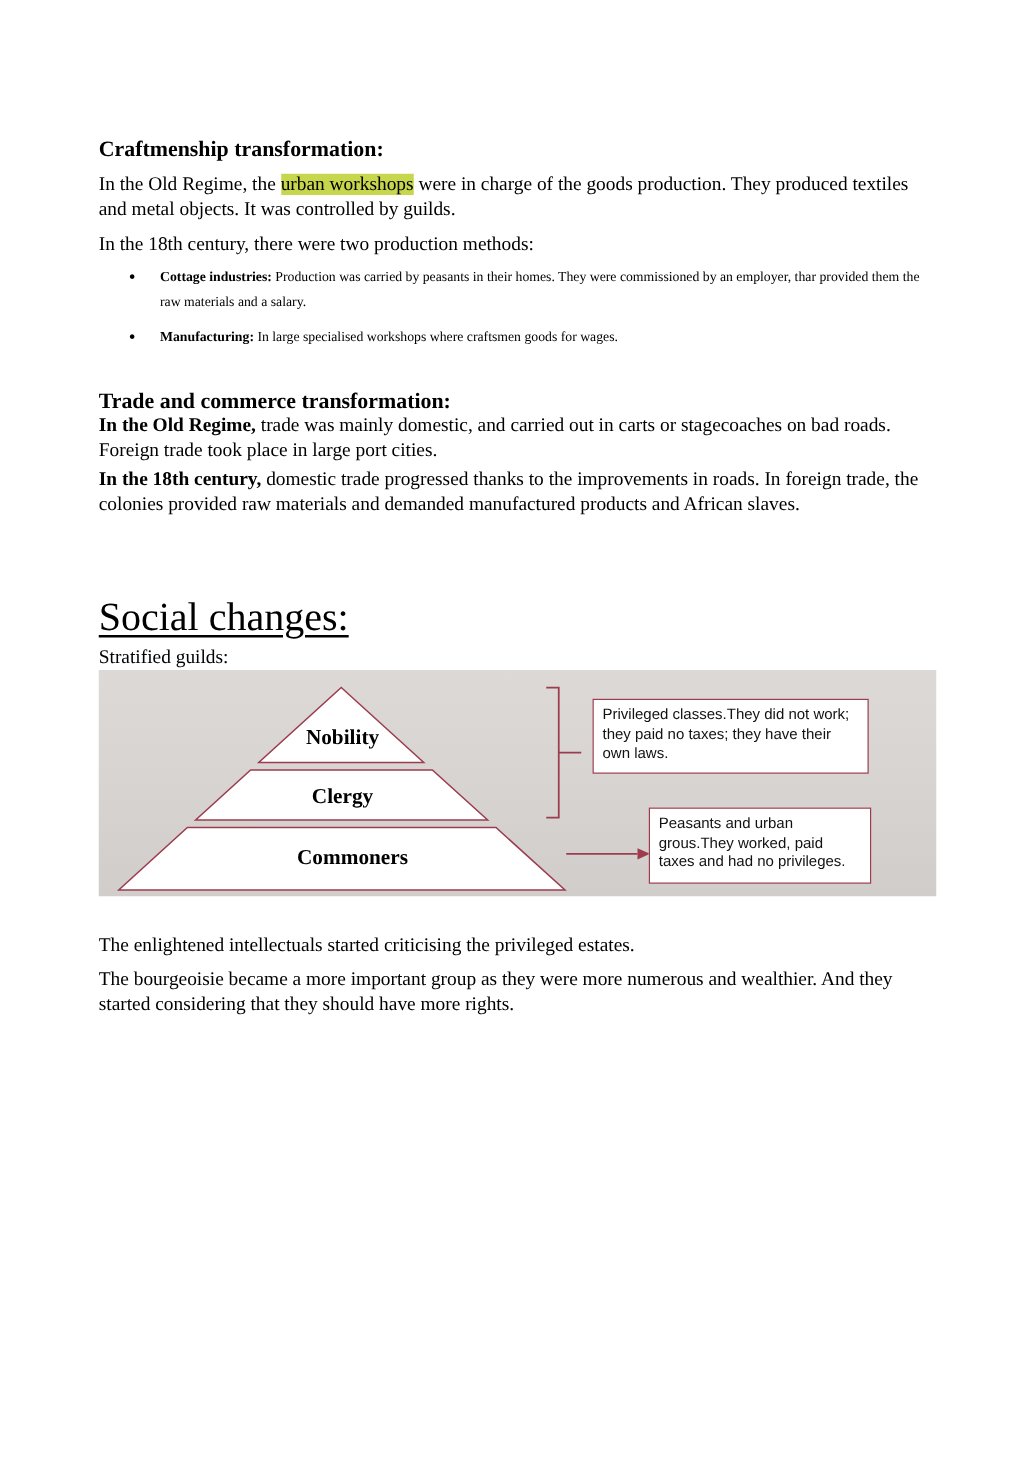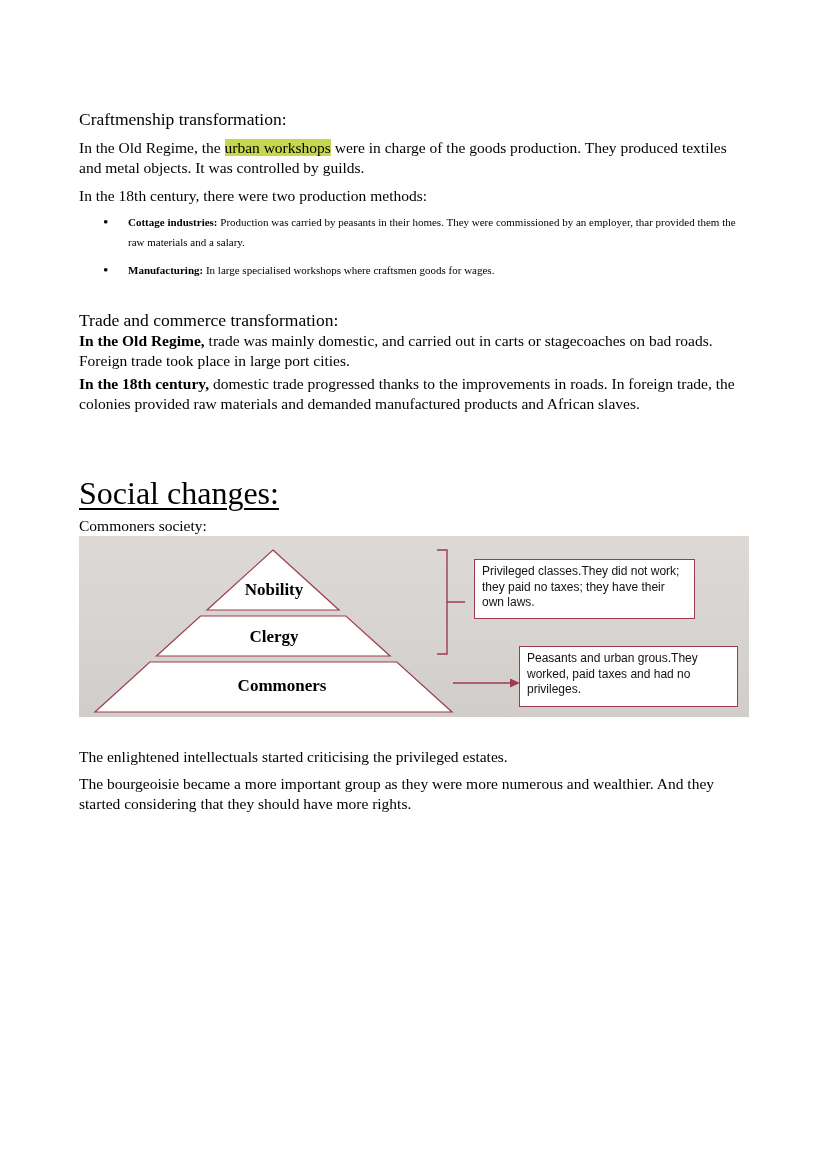--- a/index.html
+++ b/index.html
@@ -3,21 +3,21 @@
 <meta charset="utf-8">
 <style>
   * { box-sizing: border-box; }
   html, body { margin: 0; padding: 0; }
   body {
     width: 828px; height: 1171px; background: #ffffff; overflow: hidden;
     font-family: "Liberation Serif", serif; color: #000;
   }
   .page { width: 828px; height: 1171px; padding: 108px 79px 0 79px; }
 
-  .h-sec { font-size: 17.5px; font-weight: normal; line-height: 22px; margin: 0 0 8px 0; }
+  .h-sec { font-size: 17.5px; font-weight: bold; line-height: 22px; margin: 0 0 8px 0; }
   #h-trade { margin: 0; line-height: 21px; }
 
   .body { font-size: 15.5px; line-height: 20px; margin: 0; }
   .mb8 { margin-bottom: 8px; }
   .mb6 { margin-bottom: 6px; }
   .mb3 { margin-bottom: 3px; }
   .mb42 { margin-bottom: 64px; }
   .mb7 { margin-bottom: 7px; }
 
   .hl { background: var(--highlight, #c6d64d); }
@@ -52,21 +52,21 @@
   #label-nobility   { left: 195px; top: 54px; }
   #label-clergy     { left: 195px; top: 101px; }
   #label-commoners  { left: 203px; top: 150px; }
 
   .callout {
     position: absolute; background: #ffffff; border: 1.5px solid var(--accent, #9c3c4e);
     font-family: "Liberation Sans", sans-serif; font-size: 12px; line-height: 15.5px;
     padding: 4px 7px; color: #111;
   }
   #callout-privileged { left: 395px; top: 23px;  width: 221px; height: 60px; }
-  #callout-commoners  { left: 440px; top: 110px; width: 219px; height: 61px; }
+  #callout-commoners  { left: 440px; top: 110px; width: 178px; height: 61px; }
 </style>
 </head>
 <body>
 
 <div class="page">
 
   <div class="h-sec" id="h-craft">Craftmenship transformation:</div>
 
   <p class="body mb8"><span>In the Old Regime, the </span><span class="hl">urban workshops</span><span> were in charge of the goods production. They produced textiles and metal objects. It was controlled by guilds.</span></p>
 
@@ -84,21 +84,21 @@
   </ul>
 
   <div class="h-sec" id="h-trade">Trade and commerce transformation:</div>
 
   <p class="body mb3"><b>In the Old Regime,</b><span> trade was mainly domestic, and carried out in carts or stagecoaches on bad roads. Foreign trade took place in large port cities.</span></p>
 
   <p class="body mb42"><b>In the 18th century,</b><span> domestic trade progressed thanks to the improvements in roads. In foreign trade, the colonies provided raw materials and demanded manufactured products and African slaves.</span></p>
 
   <div id="h-social">Social changes:</div>
 
-  <p class="body" id="p-strat">Commoners society:</p>
+  <p class="body" id="p-strat">Stratified guilds:</p>
 
   <div class="figure">
     <svg width="670" height="181" viewBox="0 0 670 181">
       <polygon class="band" points="194,14 260,74 128,74"></polygon>
       <polygon class="band" points="121.5,80 266.9,80 311.1,120 77.5,120"></polygon>
       <polygon class="band" points="70.9,126 317.8,126 373,176 16,176"></polygon>
       <path class="bracket" d="M358,14 H368 V66 H386 M368,66 V118 H358"></path>
       <g>
         <line class="arrow-line" x1="374" y1="147" x2="431" y2="147"></line>
         <polygon class="arrow-head" points="431,142.5 441,147 431,151.5"></polygon>

